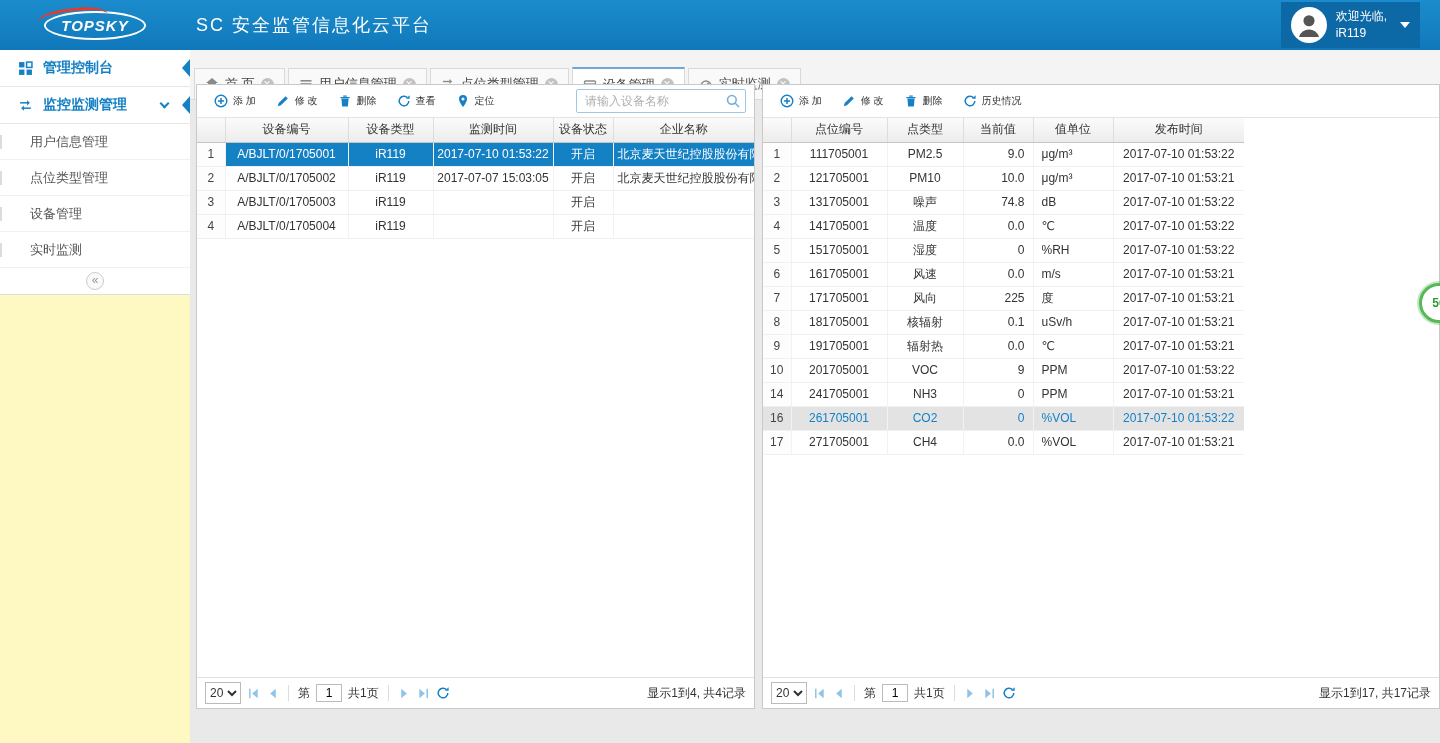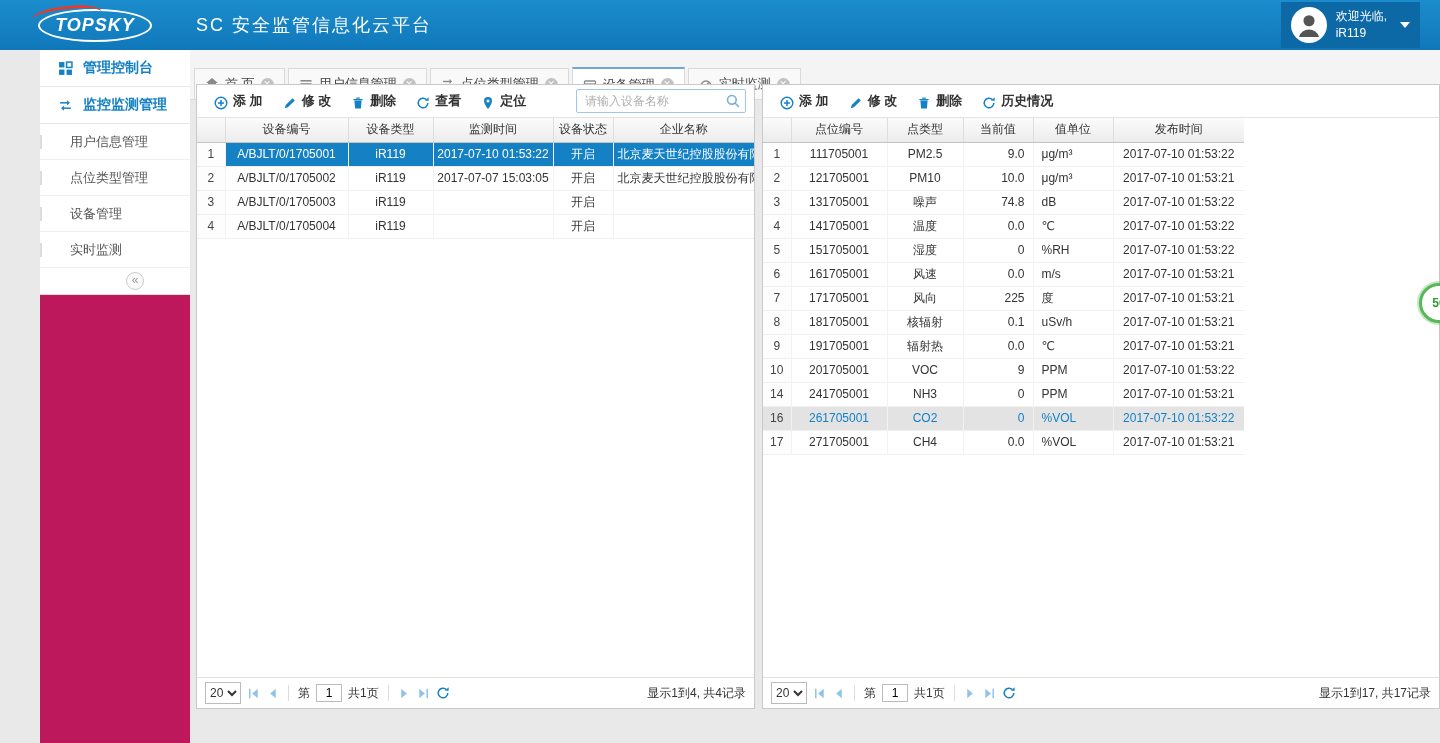--- a/index.html
+++ b/index.html
@@ -6,30 +6,30 @@
   html,body { width:1440px; height:743px; overflow:hidden; }
   body { font-family:"Liberation Sans","DejaVu Sans",sans-serif; font-size:12px; background:#e9e9e9; position:relative; color:#333; }
 
   
   .topbar { position:absolute; top:0; left:0; width:1440px; height:50px;
     background:linear-gradient(#1b8ccd,#1078ba); display:flex; align-items:center; z-index:20; }
   .logo-wrap { width:190px; display:flex; justify-content:center; align-items:center; }
   .logo-oval { border:2px solid #fff; border-radius:50%; padding:4px 15px; position:relative; }
   .logo-oval::before { content:""; position:absolute; left:-8px; top:-5px; width:70px; height:16px;
     border-top:3px solid #e8392b; border-radius:50%; transform:rotate(-6deg); }
-  .logo-text { color:#fff; font-style:italic; font-weight:bold; font-size:18px; letter-spacing:1px; }
+  .logo-text { color:#fff; font-style:italic; font-weight:bold; font-size:15px; letter-spacing:1px; }
   .app-title { color:#fff; font-size:18px; letter-spacing:2px; margin-left:6px; }
   .user-box { position:absolute; right:20px; top:2px; height:46px; background:#0d69a6;
     display:flex; align-items:center; padding:0 10px; gap:9px; cursor:pointer; }
   .avatar { width:36px; height:36px; border-radius:50%; background:#fff; display:flex; align-items:center; justify-content:center; overflow:hidden; }
   .welcome { color:#fff; font-size:12px; line-height:1.45; }
   .caret-down { width:0; height:0; border-left:5px solid transparent; border-right:5px solid transparent; border-top:6px solid #fff; margin-left:4px; }
 
   
-  .sidebar { position:absolute; top:50px; left:0; width:190px; bottom:0; background:#be185d;margin-left:40px; }
+  .sidebar { position:absolute; top:50px; left:0; width:190px; bottom:0; background:#fef9c3; }
   .side-section { height:37px; display:flex; align-items:center; gap:10px; padding-left:18px;
     color:#1581c5; font-weight:bold; font-size:14px; background:#fff; border-bottom:1px solid #e6e6e6; position:relative; cursor:pointer; }
   .ribbon { position:absolute; right:0; top:50%; transform:translateY(-50%); width:0; height:0;
     border-top:9px solid transparent; border-bottom:9px solid transparent; border-right:8px solid #1581c5; }
   .chev { width:7px; height:7px; border-right:2px solid #1581c5; border-bottom:2px solid #1581c5;
     transform:rotate(45deg); margin-left:auto; margin-right:22px; margin-top:-3px; }
   .side-item { height:36px; display:flex; align-items:center; padding-left:30px; color:#555;
     font-size:13px; background:#fff; border-bottom:1px solid #f0f0f0; position:relative; cursor:pointer; }
   .side-item::before { content:""; position:absolute; left:0; top:11px; height:14px; border-left:2px solid #dcdcdc; }
   .collapse-bar { height:27px; background:#fff; border-bottom:1px solid #ddd; display:flex; align-items:center; justify-content:center; }
@@ -46,21 +46,21 @@
   .close-dot { width:13px; height:13px; border-radius:50%; background:#c2c2c2; color:#fff;
     font-size:9px; line-height:13px; text-align:center; cursor:pointer; }
 
   
   .panels { position:absolute; top:34px; left:6px; right:0; height:625px; display:flex; gap:7px; }
   .panel { background:#fff; border:1px solid #c9c9c9; display:flex; flex-direction:column; overflow:hidden; }
   .panel.left { width:559px; }
   .panel.right { flex:1; }
 
   .toolbar { height:33px; min-height:33px; display:flex; align-items:center; padding:0 8px; gap:2px; border-bottom:1px solid #e3e3e3; background:#fff; }
-  .tbtn { display:flex; align-items:flex-end; gap:5px; padding:4px 9px; font-size:13px; color:#333; cursor:pointer; border-radius:2px;font-weight:bold; }
+  .tbtn { display:flex; align-items:flex-start; gap:5px; padding:4px 9px; font-size:10px; color:#333; cursor:pointer; border-radius:2px; }
   .ticon { color:#1581c5; display:flex; }
   .search-wrap { margin-left:auto; position:relative; }
   .search-input { width:170px; height:24px; border:1px solid #9fc7e7; border-radius:2px; padding:0 26px 0 8px; font-size:12px; color:#333; outline:none; }
   .search-input::placeholder { color:#b0b0b0; }
   .search-btn { position:absolute; right:5px; top:4px; cursor:pointer; display:flex; }
 
   .grid { flex:1; overflow:hidden; background:#fff; }
   table { border-collapse:collapse; table-layout:fixed; font-size:12px; }
   .left-table { width:100%; }
   .right-table { width:481px; }

